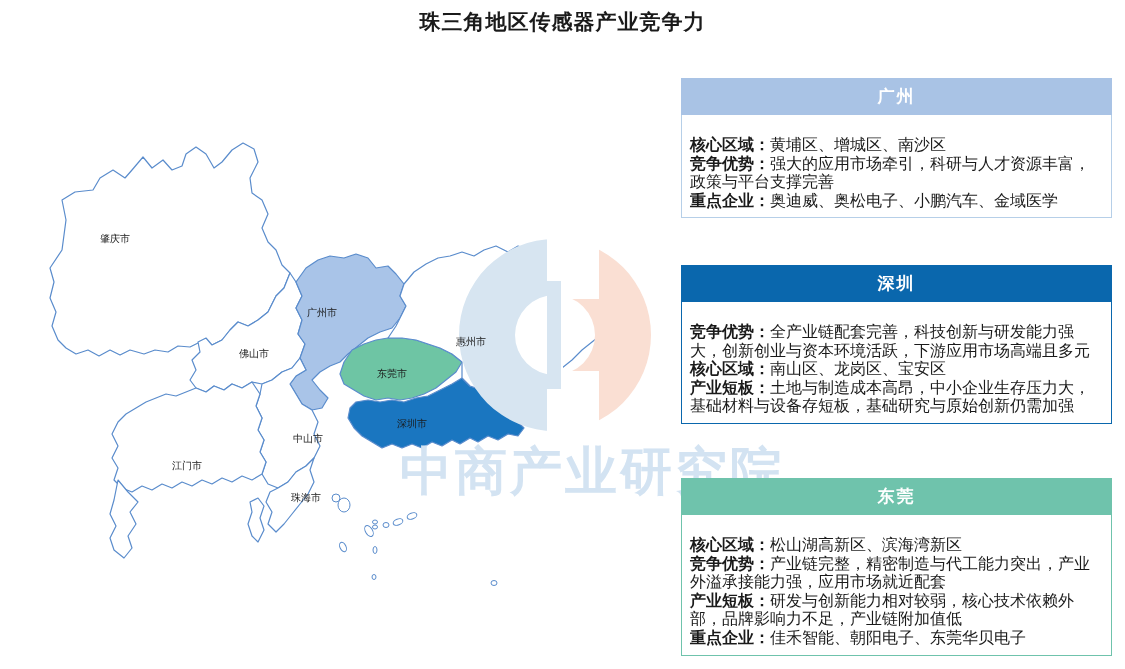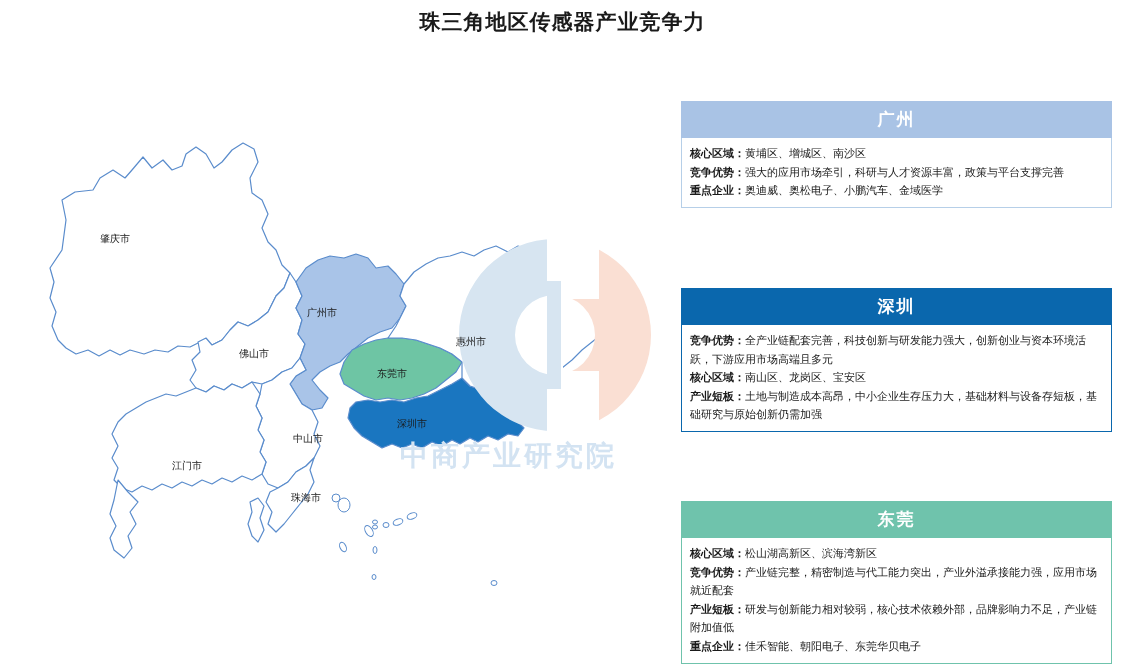--- a/index.html
+++ b/index.html
@@ -60,21 +60,21 @@
     left: 60px;
     top: 20px;
     width: 200px;
     height: 200px;
   }
   #watermark-text {
     position: absolute;
     left: 5px;
     top: 222px;
     font-family: "Liberation Sans", "DejaVu Sans", sans-serif;
-    font-size: 28px;
+    font-size: 52px;
     font-weight: bold;
     color: #d3e3f2;
     letter-spacing: 3px;
     white-space: nowrap;
   }
 
   
   .map-label {
     position: absolute;
     font-family: "Liberation Sans", "DejaVu Sans", sans-serif;
@@ -93,27 +93,26 @@
   }
   .card-header {
     height: 37px;
     line-height: 37px;
     text-align: center;
     color: #ffffff;
     font-family: "Liberation Sans", "DejaVu Sans", sans-serif;
     font-size: 17px;
     font-weight: bold;
     letter-spacing: 2px;
-    margin-top: 23px;
   }
   .card-body {
     border: 1px solid #b6cfe8;
     border-top: none;
-    padding: 6px 8px 7px 8px;
-    font-size: 11px;
+    padding: 21px 8px 7px 8px;
+    font-size: 16px;
     line-height: 18.6px;
     color: #1a1a1a;
   }
   .card-row {
     margin: 0;
     text-indent: 0;
   }
   .card-key {
     font-weight: bold;
   }

